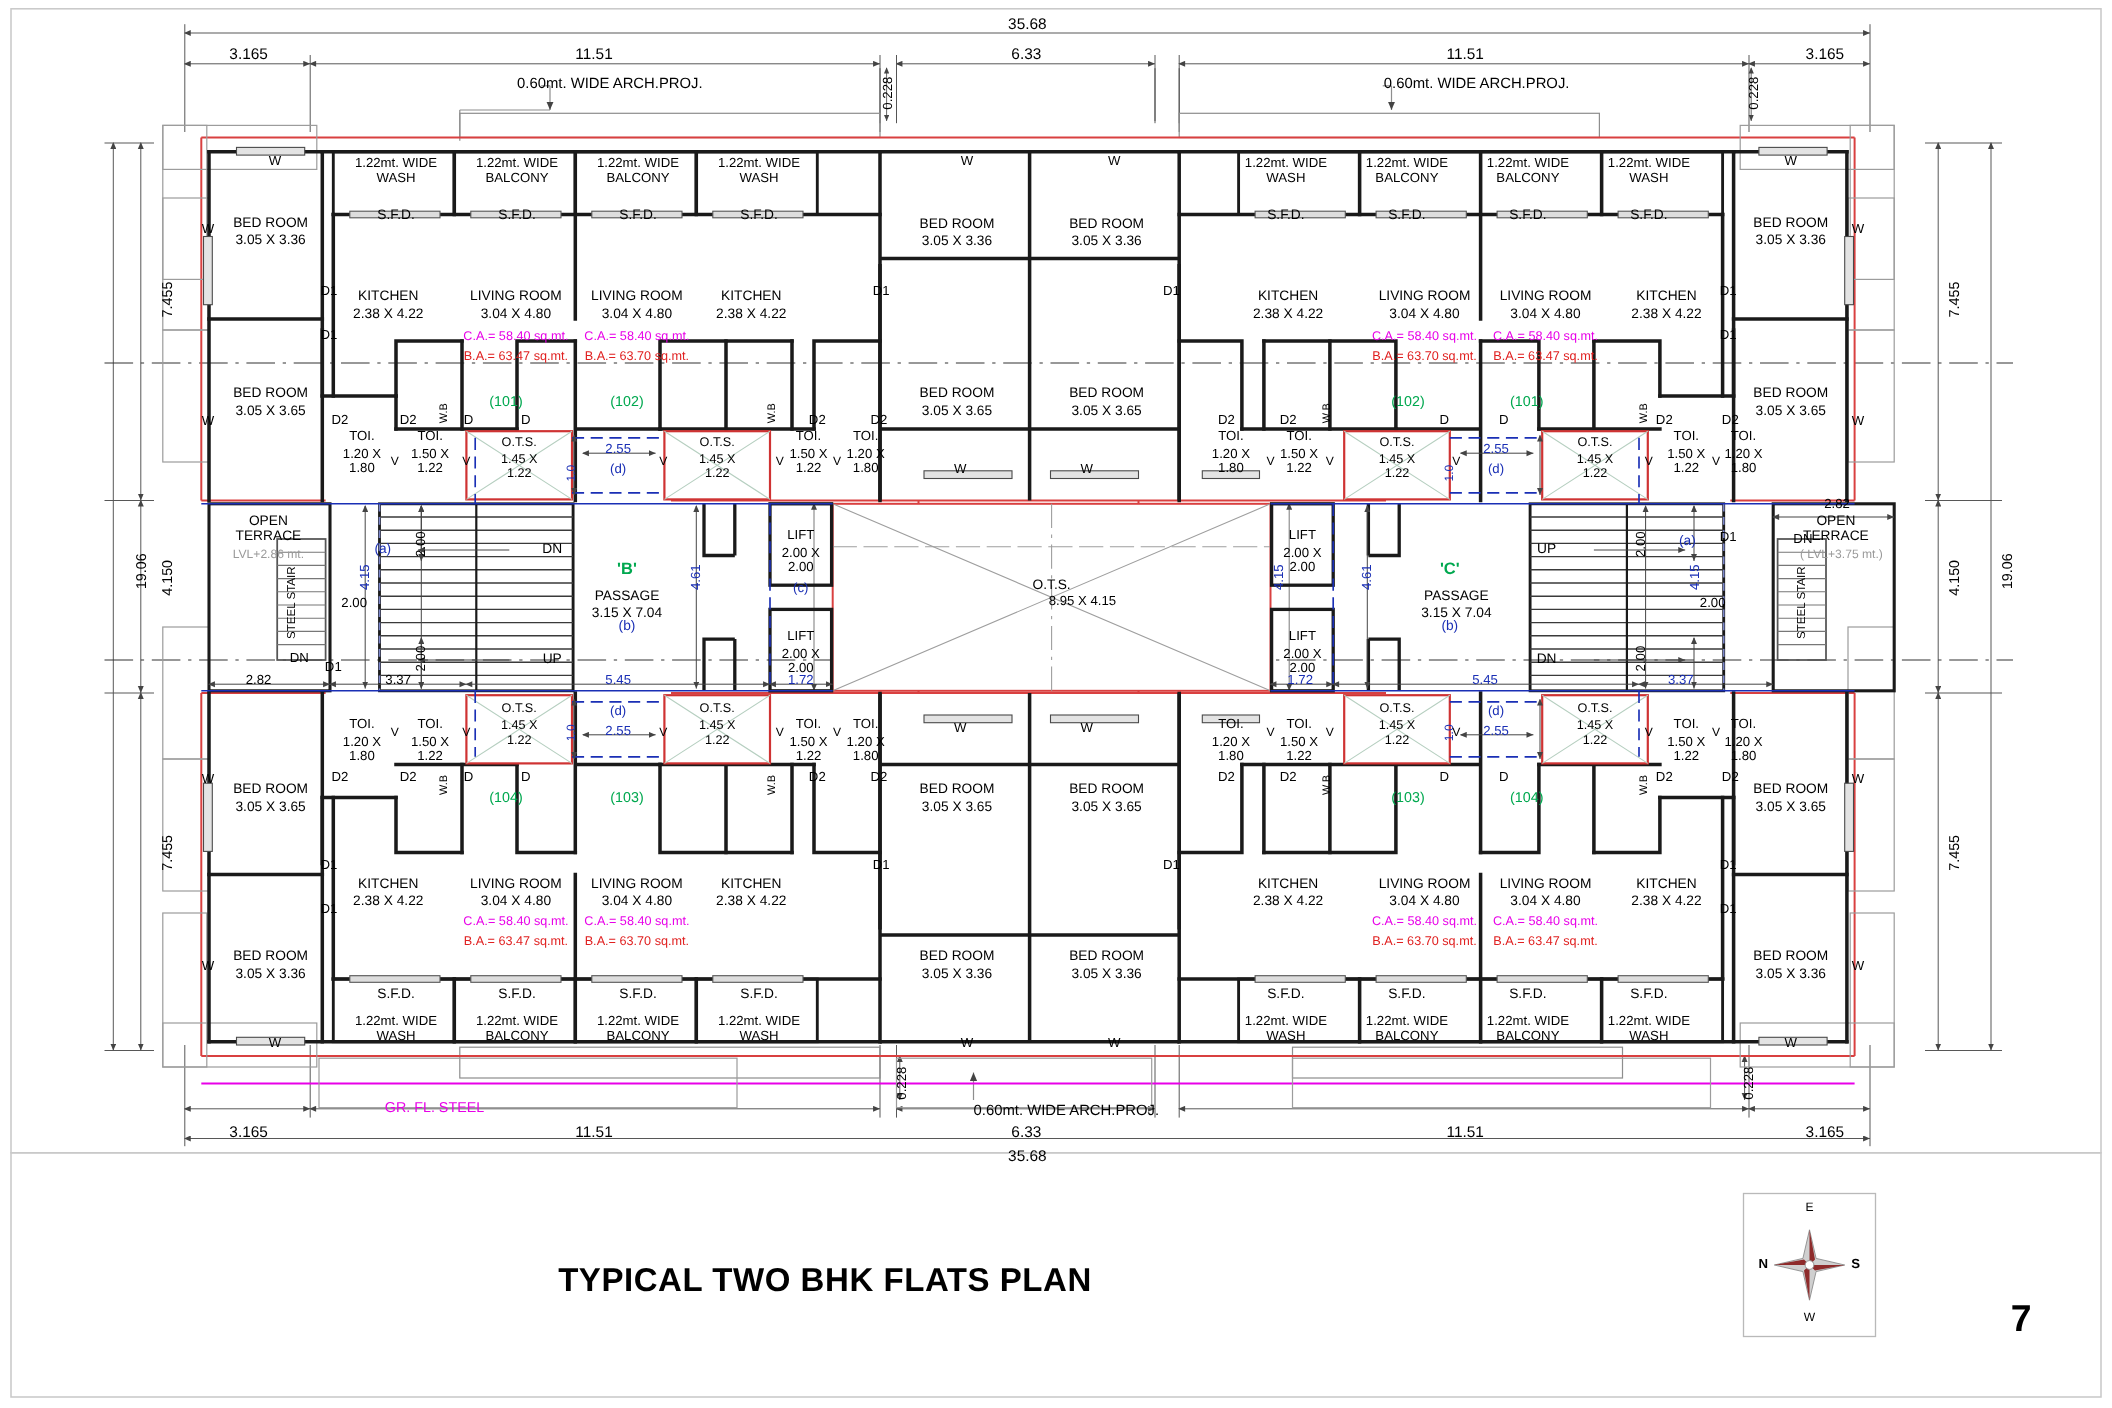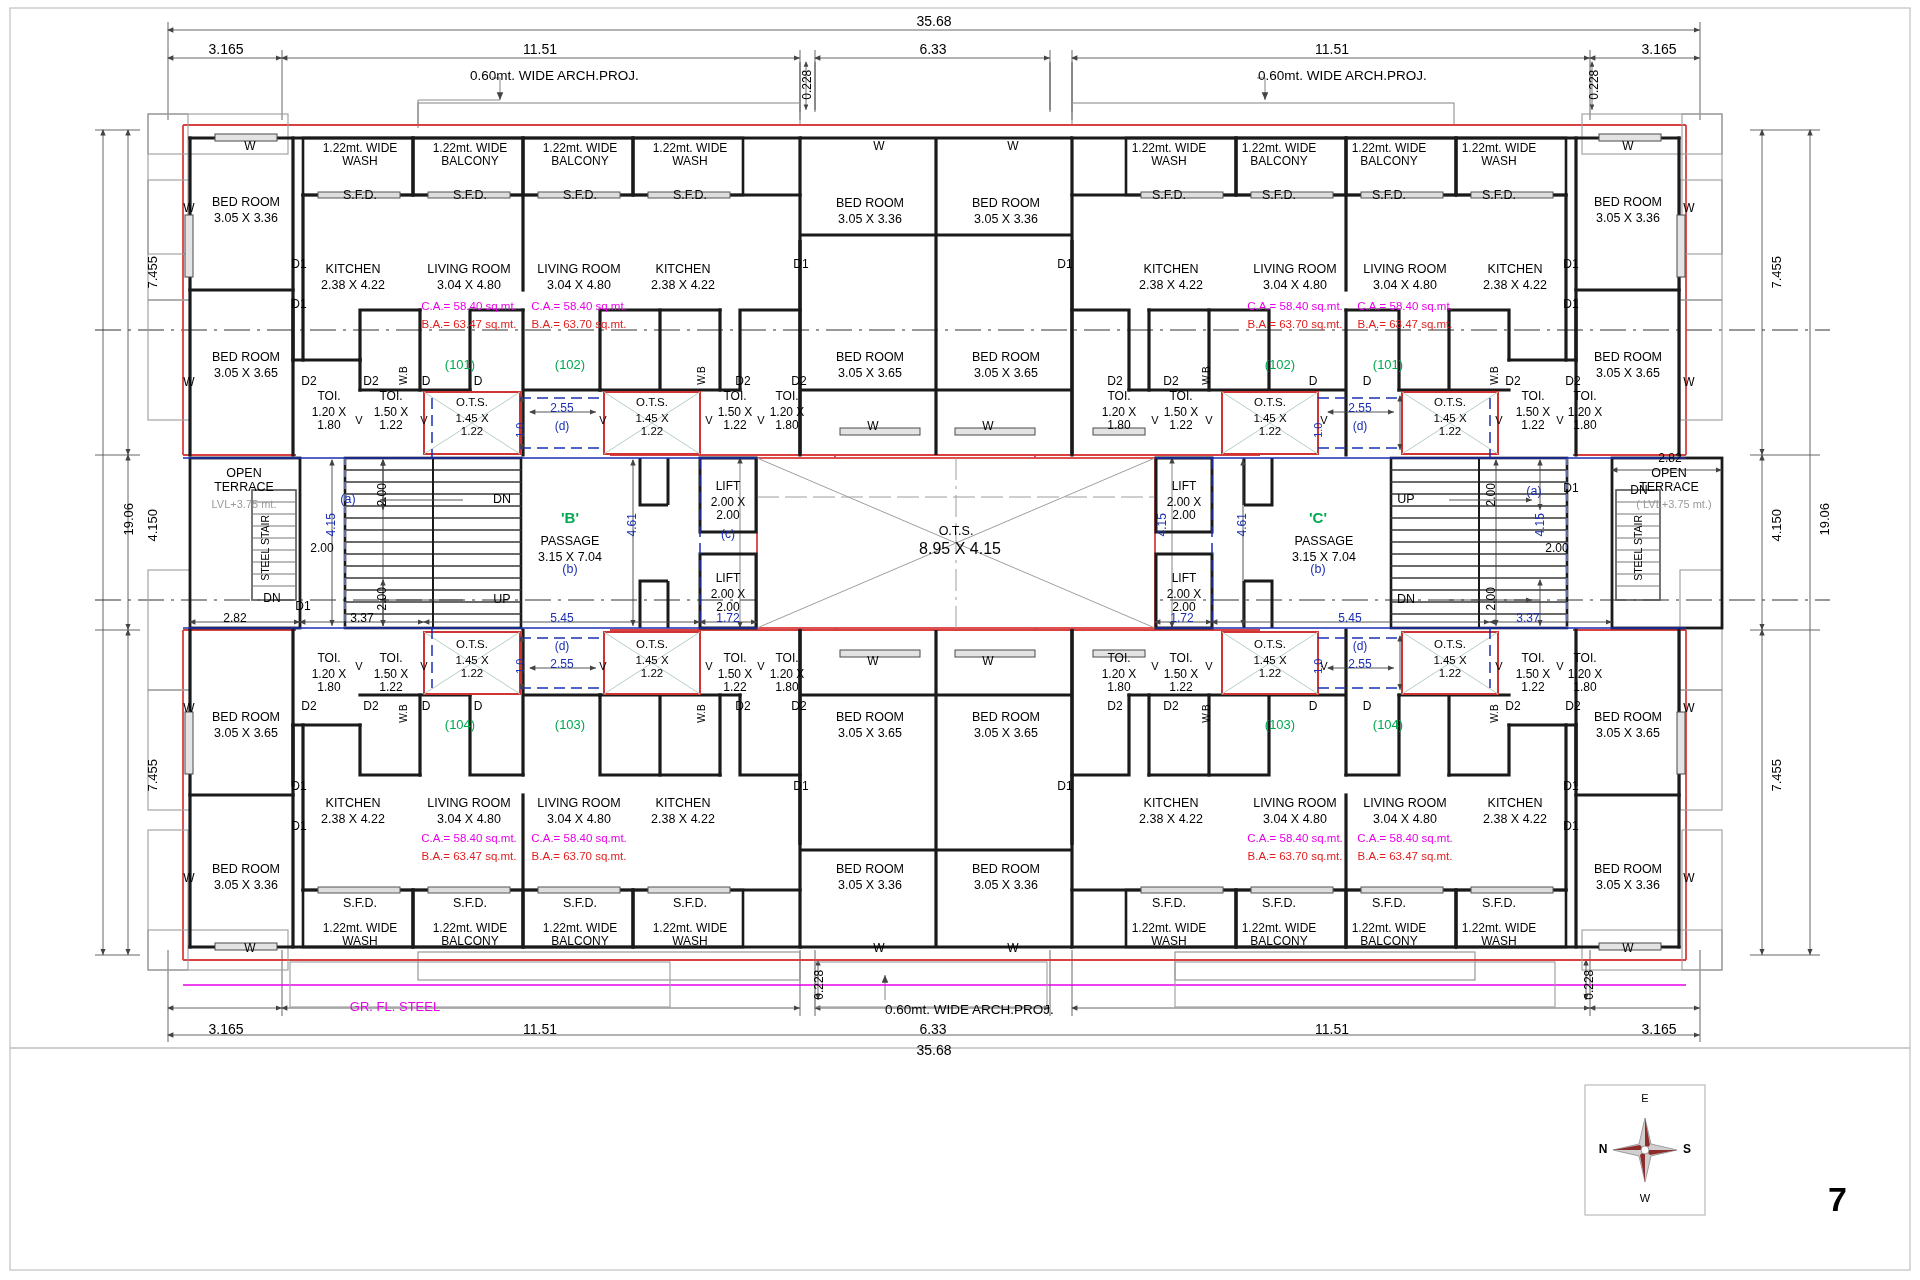--- a/index.html
+++ b/index.html
@@ -619,21 +619,21 @@
 <div class="lbl" style="left:812px;top:212px;width:116px;font-size:12.5px;">3.05 X 3.36</div>
 <div class="lbl" style="left:948px;top:196px;width:116px;font-size:12.5px;">BED ROOM</div>
 <div class="lbl" style="left:948px;top:212px;width:116px;font-size:12.5px;">3.05 X 3.36</div>
 <div class="lbl" style="left:812px;top:350px;width:116px;font-size:12.5px;">BED ROOM</div>
 <div class="lbl" style="left:812px;top:366px;width:116px;font-size:12.5px;">3.05 X 3.65</div>
 <div class="lbl" style="left:948px;top:350px;width:116px;font-size:12.5px;">BED ROOM</div>
 <div class="lbl" style="left:948px;top:366px;width:116px;font-size:12.5px;">3.05 X 3.65</div>
 
 <div class="lbl" style="left:200px;top:466px;width:88px;font-size:12.5px;">OPEN
 TERRACE</div>
-<div class="lbl c-grey" style="left:190px;top:498px;width:108px;font-size:11px;">LVL+3.75 mt.</div>
+<div class="lbl c-grey" style="left:190px;top:498px;width:108px;font-size:11px;">LVL+2.86 mt.</div>
 <div class="lbl vert" style="left:220px;top:542px;width:92px;font-size:10.5px;transform:rotate(-90deg);">STEEL STAIR</div>
 <div class="lbl" style="left:1625px;top:466px;width:88px;font-size:12.5px;">OPEN
 TERRACE</div>
 <div class="lbl c-grey" style="left:1618px;top:498px;width:112px;font-size:11px;">( LVL+3.75 mt.)</div>
 <div class="lbl vert" style="left:1593px;top:542px;width:92px;font-size:10.5px;transform:rotate(-90deg);">STEEL STAIR</div>
 
 <div class="lbl c-green" style="left:540px;top:510px;width:60px;font-size:15px;font-weight:bold;">'B'</div>
 <div class="lbl" style="left:512px;top:534px;width:116px;font-size:12.5px;">PASSAGE</div>
 <div class="lbl" style="left:512px;top:550px;width:116px;font-size:12.5px;">3.15 X 7.04</div>
 <div class="lbl c-green" style="left:1288px;top:510px;width:60px;font-size:15px;font-weight:bold;">'C'</div>
@@ -648,21 +648,21 @@
 <div class="lbl" style="left:692px;top:588px;width:72px;font-size:12px;">2.00 X
 2.00</div>
 <div class="lbl" style="left:1148px;top:480px;width:72px;font-size:12px;">LIFT</div>
 <div class="lbl" style="left:1148px;top:496px;width:72px;font-size:12px;">2.00 X
 2.00</div>
 <div class="lbl" style="left:1148px;top:572px;width:72px;font-size:12px;">LIFT</div>
 <div class="lbl" style="left:1148px;top:588px;width:72px;font-size:12px;">2.00 X
 2.00</div>
 
 <div class="lbl" style="left:906px;top:524px;width:100px;font-size:12.5px;">O.T.S.</div>
-<div class="lbl" style="left:910px;top:540px;width:100px;font-size:16px;">8.95 X 4.15</div>
+<div class="lbl" style="left:934px;top:540px;width:100px;font-size:12px;">8.95 X 4.15</div>
 
 <div class="lbl" style="left:478px;top:492px;width:48px;font-size:12.5px;">DN</div>
 <div class="lbl" style="left:478px;top:592px;width:48px;font-size:12.5px;">UP</div>
 <div class="lbl" style="left:1382px;top:492px;width:48px;font-size:12.5px;">UP</div>
 <div class="lbl" style="left:1382px;top:592px;width:48px;font-size:12.5px;">DN</div>
 <div class="lbl" style="left:253px;top:592px;width:38px;font-size:12px;">DN</div>
 <div class="lbl" style="left:1620px;top:484px;width:38px;font-size:12px;">DN</div>
 
 <div class="lbl c-blue vert" style="left:302px;top:518px;width:60px;font-size:12px;transform:rotate(-90deg);">4.15</div>
 <div class="lbl vert" style="left:353px;top:488px;width:60px;font-size:12px;transform:rotate(-90deg);">2.00</div>
@@ -903,20 +903,21 @@
 <div class="lbl vert" style="left:387px;top:370px;width:34px;font-size:10px;transform:rotate(-90deg);">W.B</div>
 <div class="lbl vert" style="left:685px;top:370px;width:34px;font-size:10px;transform:rotate(-90deg);">W.B</div>
 <div class="lbl vert" style="left:1190px;top:370px;width:34px;font-size:10px;transform:rotate(-90deg);">W.B</div>
 <div class="lbl vert" style="left:1478px;top:370px;width:34px;font-size:10px;transform:rotate(-90deg);">W.B</div>
 <div class="lbl vert" style="left:387px;top:708px;width:34px;font-size:10px;transform:rotate(-90deg);">W.B</div>
 <div class="lbl vert" style="left:685px;top:708px;width:34px;font-size:10px;transform:rotate(-90deg);">W.B</div>
 <div class="lbl vert" style="left:1190px;top:708px;width:34px;font-size:10px;transform:rotate(-90deg);">W.B</div>
 <div class="lbl vert" style="left:1478px;top:708px;width:34px;font-size:10px;transform:rotate(-90deg);">W.B</div>
 
 
+<div class="title" style="left:0;top:1148px;width:1500px;text-align:center;font-size:30px;">TYPICAL TWO BHK FLATS PLAN</div>
 <div class="pagenum" style="left:1828px;top:1180px;font-size:34px;">7</div>
 
 <div class="lbl" style="left:1630px;top:1092px;width:30px;font-size:11px;">E</div>
 <div class="lbl" style="left:1588px;top:1143px;width:30px;font-size:12px;font-weight:bold;">N</div>
 <div class="lbl" style="left:1672px;top:1143px;width:30px;font-size:12px;font-weight:bold;">S</div>
 <div class="lbl" style="left:1630px;top:1192px;width:30px;font-size:11px;">W</div>
 
 </div>
 
 </body></html>

